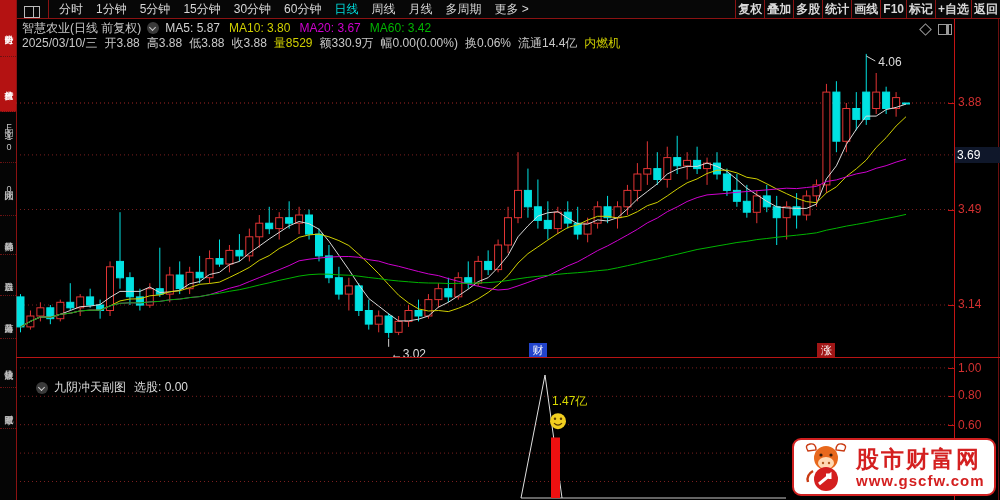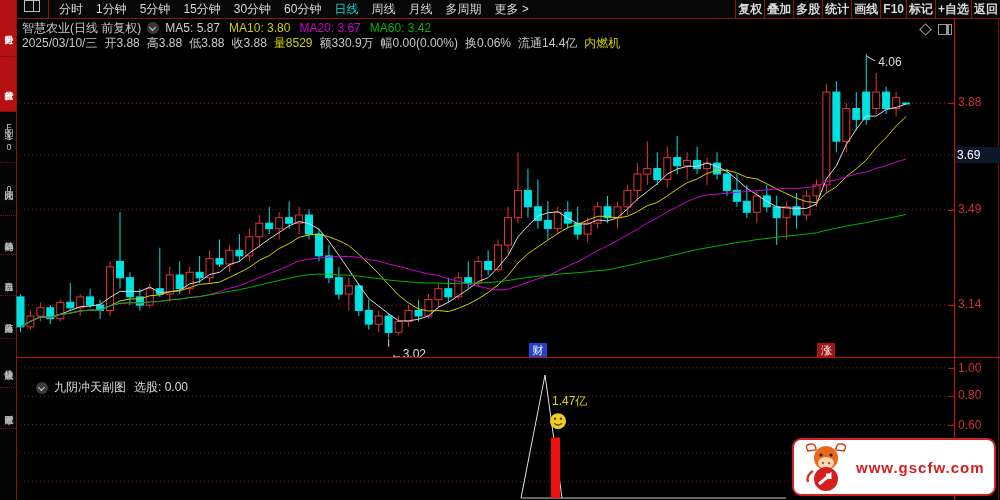--- a/index.html
+++ b/index.html
@@ -1,20 +1,20 @@
 <!DOCTYPE html>
 <html><head>
 <meta charset="utf-8">
 <style>
   html,body{margin:0;padding:0;background:#000;}
   .screen{position:relative;width:1000px;height:500px;background:#000;overflow:hidden;
           font-family:"Liberation Sans",sans-serif;-webkit-font-smoothing:none;}
   
   .topbar{position:absolute;left:16px;top:0;width:984px;height:18px;background:#070707;
-          display:flex;align-items:flex-start;font-size:12px;color:#d8d8d8;}
+          display:flex;align-items:flex-end;font-size:12px;color:#d8d8d8;}
   .tb-icon{width:14px;height:10px;border:1px solid #bbb;margin:0 8px 0 8px;position:relative;flex:0 0 auto;}
   .tb-icon::after{content:"";position:absolute;left:8px;top:0;width:0;height:10px;border-left:1px solid #bbb;}
   .tb-tabs{display:flex;align-items:center;height:100%;border-left:1px solid #8b1212;padding-left:10px;flex:1 1 auto;}
   .tbtab{margin-right:13px;cursor:default;white-space:nowrap;}
   .tbtab.active{color:#00dcdc;}
   .tb-right{display:flex;align-items:center;height:100%;}
   .tbbtn{padding:0 2px;border-left:1px solid #8b1212;height:100%;display:flex;align-items:center;white-space:nowrap;font-weight:bold;}
   .hline-top{position:absolute;left:16px;top:18px;width:984px;height:1px;background:#8b1212;}
   
   .sidebar{position:absolute;left:0;top:0;width:16px;height:500px;background:#050505;border-right:1px solid #8b1212;}
@@ -376,17 +376,18 @@
       <ellipse cx="26" cy="22" rx="8" ry="6" fill="#ffd9b3"></ellipse>
       <circle cx="21" cy="14" r="1.6" fill="#3a1a08"></circle>
       <circle cx="31" cy="14" r="1.6" fill="#3a1a08"></circle>
       <circle cx="23" cy="22" r="1.2" fill="#b35a1f"></circle>
       <circle cx="29" cy="22" r="1.2" fill="#b35a1f"></circle>
       <circle cx="26" cy="38" r="12" fill="#d41f1f"></circle>
       <path d="M19 43 L30 34 L30 38 M30 34 L26 34" stroke="#fff" stroke-width="3" fill="none"></path>
       <path d="M13 30 Q6 34 8 41" stroke="#c93a12" stroke-width="2.4" fill="none"></path>
     </svg>
     <div class="wm-text">
+      <span class="wm-title">股市财富网</span>
       <span class="wm-url">www.gscfw.com</span>
     </div>
   </div>
 
 </div>
 
 </body></html>

